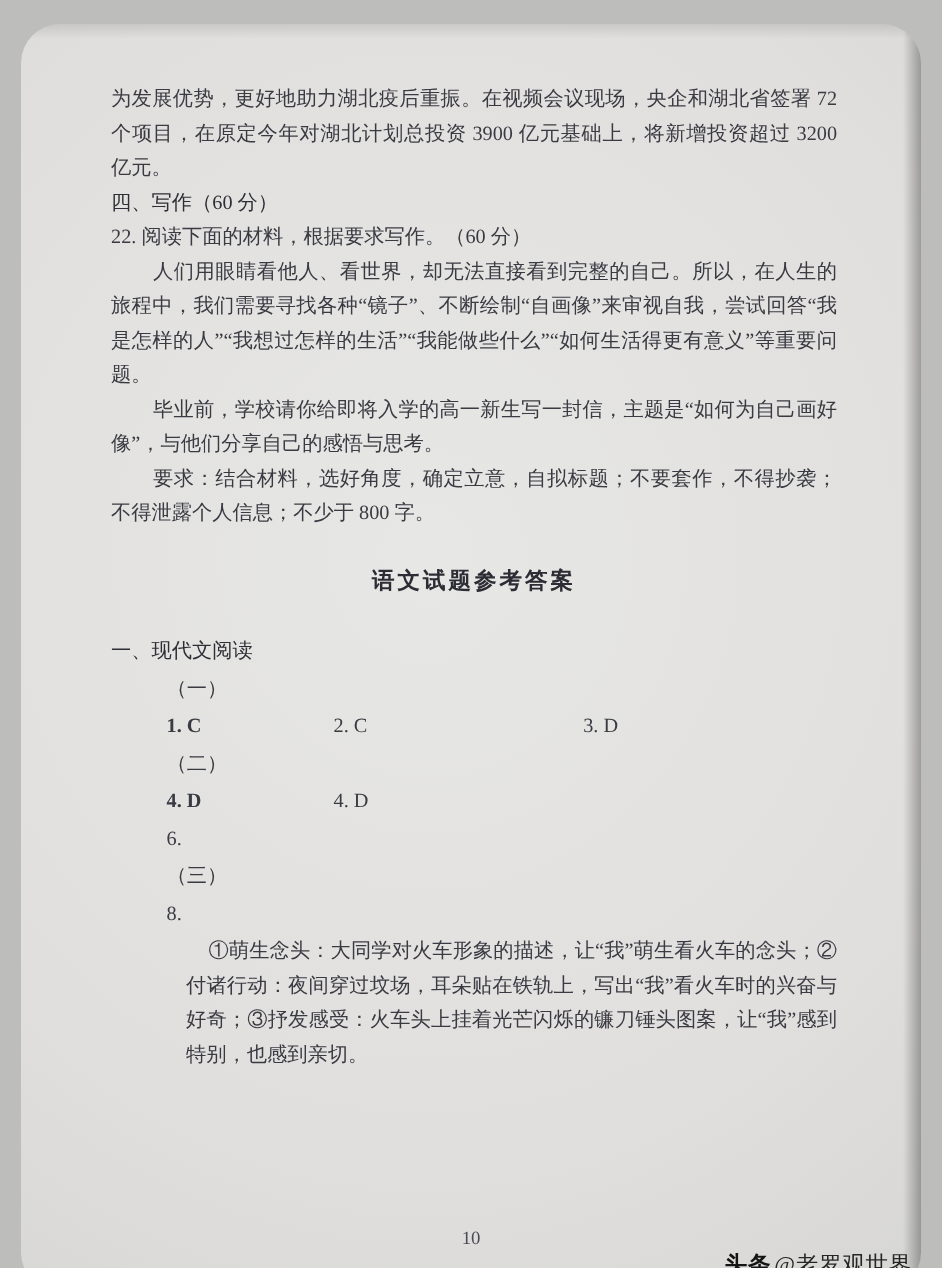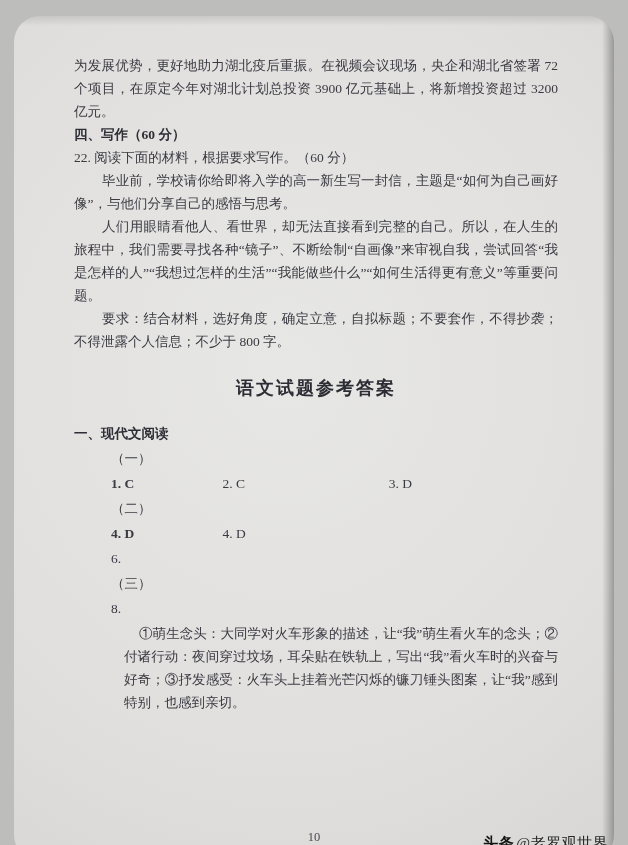--- a/index.html
+++ b/index.html
@@ -21,39 +21,39 @@
     background:linear-gradient(to top, rgba(0,0,0,0.08), rgba(0,0,0,0));}
 
   .content{
     position:absolute;left:60px;right:56px;top:38px;
     font-size:13.5px;line-height:23px;
     text-align:justify;
   }
   .content p{margin:0;}
   .para{margin-bottom:2px;}
   .indent{text-indent:28px;}
-  .heading{font-weight:bold;color:#2e2e36;margin:7px 0 6px 0;}
+  .heading{font-weight:normal;color:#2e2e36;margin:7px 0 6px 0;}
   .qlead{margin:2px 0 4px 0;}
   .req{margin-top:4px;}
 
   .answers-title{
     margin:24px 0 22px 0;
     text-align:center;
-    font-size:18px;letter-spacing:2px;
+    font-size:15px;letter-spacing:2px;
     font-weight:bold;color:#2c2c34;
   }
   .ans{padding-left:37px;}
   .ans p{margin:2px 0;}
   .row span{display:inline-block;}
   .c1{width:108px;font-weight:bold;}
   .c2{width:163px;}
   .ans-block{padding-left:13px;text-indent:15px;margin:2px 0;}
 
   .pageno{
-    position:absolute;bottom:16px;left:0;width:100%;
+    position:absolute;bottom:28px;left:0;width:100%;
     text-align:center;font-size:12.5px;color:#4a4a52;
     font-family:"Liberation Serif","DejaVu Serif",serif;
   }
   .watermark{
     position:absolute;right:6px;bottom:8px;
     font-family:Liberation Serif, serif;
     font-size:15px;color:#1e1e1e;letter-spacing:0.5px;
   }
   .wm-brand{font-weight:bold;color:#141414;margin-right:2px;}
   .wm-handle{color:#262626;}
@@ -67,23 +67,23 @@
   <div class="edge-bottom"></div>
 
   <div class="content">
 
     <p class="para">为发展优势，更好地助力湖北疫后重振。在视频会议现场，央企和湖北省签署 72 个项目，在原定今年对湖北计划总投资 3900 亿元基础上，将新增投资超过 3200 亿元。</p>
 
     <p class="heading">四、写作（60 分）</p>
 
     <p class="para qlead">22. 阅读下面的材料，根据要求写作。（60 分）</p>
 
+    <p class="para indent">人们用眼睛看他人、看世界，却无法直接看到完整的自己。所以，在人生的旅程中，我们需要寻找各种“镜子”、不断绘制“自画像”来审视自我，尝试回答“我是怎样的人”“我想过怎样的生活”“我能做些什么”“如何生活得更有意义”等重要问题。</p>
+
     <p class="para indent">毕业前，学校请你给即将入学的高一新生写一封信，主题是“如何为自己画好像”，与他们分享自己的感悟与思考。</p>
-
-    <p class="para indent">人们用眼睛看他人、看世界，却无法直接看到完整的自己。所以，在人生的旅程中，我们需要寻找各种“镜子”、不断绘制“自画像”来审视自我，尝试回答“我是怎样的人”“我想过怎样的生活”“我能做些什么”“如何生活得更有意义”等重要问题。</p>
 
     <p class="para indent req">要求：结合材料，选好角度，确定立意，自拟标题；不要套作，不得抄袭；不得泄露个人信息；不少于 800 字。</p>
 
     <h2 class="answers-title">语文试题参考答案</h2>
 
     <p class="heading">一、现代文阅读</p>
 
     <div class="ans">
 
       <p>（一）</p>

